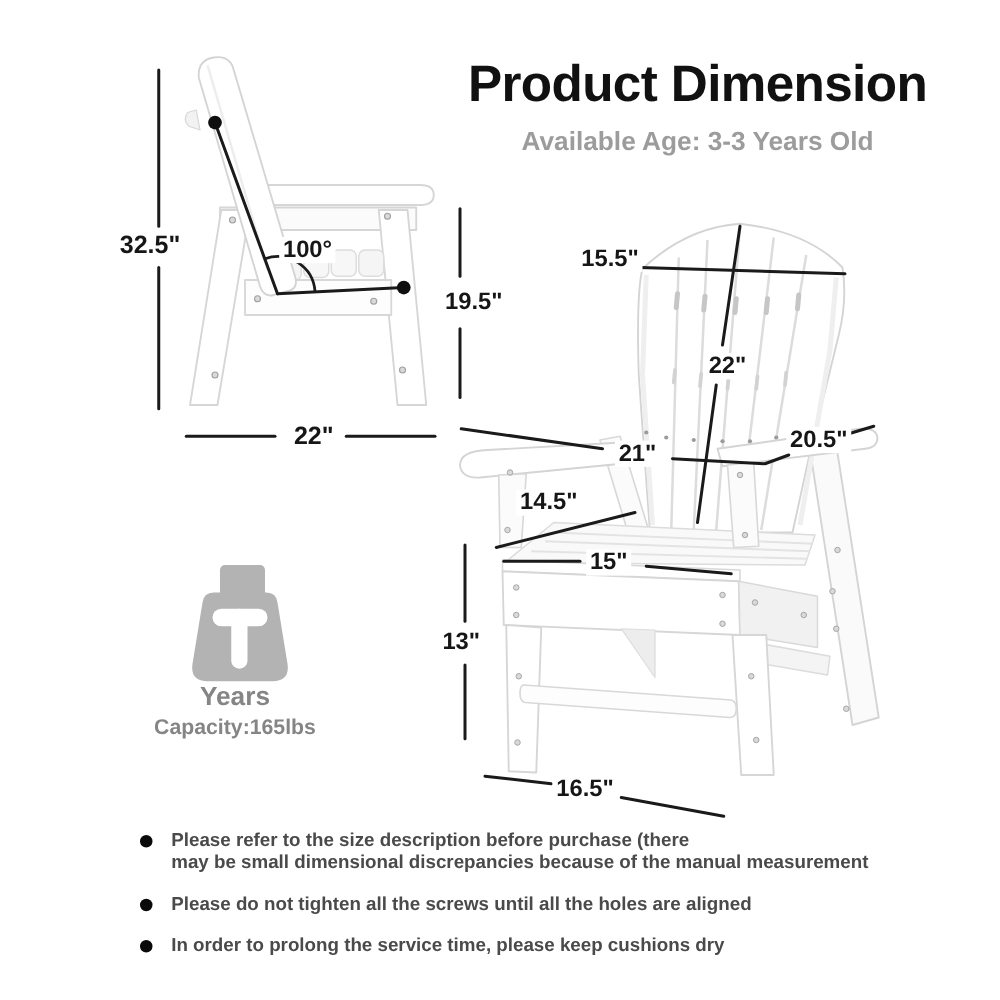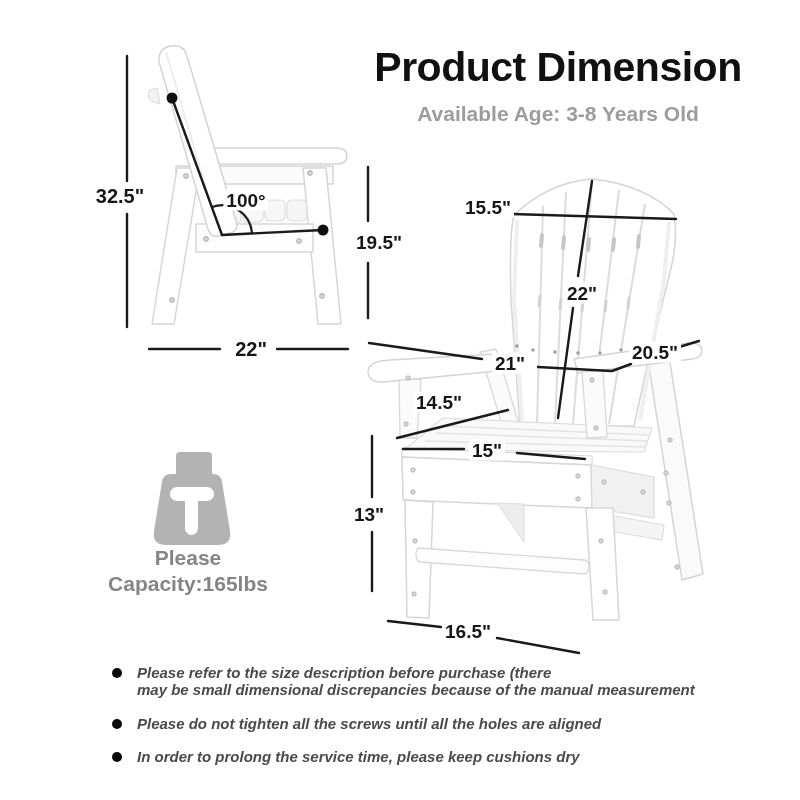--- a/index.html
+++ b/index.html
@@ -22,35 +22,34 @@
     background:#ffffff;padding:1px 3px;white-space:nowrap;
   }
   .dim.big{font-size:20px;}
   .weight-icon-box{position:absolute;left:140px;top:445px;width:100px;height:105px;}
   .weight-line1{
     position:absolute;left:68px;top:546px;width:240px;text-align:center;
     font-size:21px;font-weight:700;color:#858585;
   }
   .weight-line2{
     position:absolute;left:68px;top:572px;width:240px;text-align:center;
-    font-size:21px;font-weight:700;color:#858585;
+    font-size:17px;font-weight:700;color:#858585;
   }
   .notes{
     position:absolute;left:112px;top:664px;width:600px;
     list-style:none;margin:0;padding:0;
   }
   .note-item{display:flex;gap:15px;margin-bottom:16px;}
   .note-bullet{
     flex:0 0 auto;width:10px;height:10px;border-radius:50%;
     background:#0a0a0a;margin-top:4px;
   }
   .note-text{
     font-size:15px;font-weight:700;color:#4a4a4a;line-height:1.16;
     white-space:pre-line;
-    font-style:italic;
   }
 </style>
 </head>
 <body>
 
 <div class="canvas">
 
   <svg class="art" width="800" height="800" viewBox="0 0 800 800">
 
     <g stroke-linejoin="round">
@@ -214,21 +213,21 @@
       <path d="M388,621 L441,627"></path>
         <path d="M497,638 L579,653"></path>
     </g>
     <g fill="#0f0f0f">
       <circle cx="172" cy="98" r="5.5"></circle>
         <circle cx="323" cy="230" r="5.5"></circle>
     </g>
   </svg>
 
   <div class="page-title">Product Dimension</div>
-  <div class="page-subtitle">Available Age: 3-8 Years Old</div>
+  <div class="page-subtitle">Available Age: 3-3 Years Old</div>
 
   <div class="dim big" style="left:120px;top:196px;">32.5"</div>
   <div class="dim" style="left:246px;top:200px;">100°</div>
   <div class="dim big" style="left:251px;top:349px;">22"</div>
 
   <div class="dim" style="left:488px;top:207px;">15.5"</div>
   <div class="dim" style="left:379px;top:242px;">19.5"</div>
   <div class="dim" style="left:582px;top:293px;">22"</div>
   <div class="dim" style="left:510px;top:363px;">21"</div>
   <div class="dim" style="left:655px;top:352px;">20.5"</div>
@@ -242,21 +241,21 @@
       <g fill="#b3b3b3">
         <path d="M180,452 h28 a4,4 0 0 1 4,4 v19 h-36 v-19 a4,4 0 0 1 4,-4 Z"></path>
         <path d="M171,474 L213,474 Q221,474 222,482 L230,531 Q232,545 218,545 L166,545 Q152,545 154,531 L162,482 Q163,474 171,474 Z"></path>
       </g>
       <g fill="#ffffff">
         <rect x="170" y="487" width="44" height="14" rx="7"></rect>
         <rect x="185" y="487" width="13" height="48" rx="6.5"></rect>
       </g>
     </svg>
   </div>
-  <div class="weight-line1">Please</div>
+  <div class="weight-line1">Years</div>
   <div class="weight-line2">Capacity:165lbs</div>
 
   <ul class="notes">
     <li class="note-item">
       <span class="note-bullet"></span>
       <span class="note-text">Please refer to the size description before purchase (there
 may be small dimensional discrepancies because of the manual measurement</span>
     </li>
     <li class="note-item">
       <span class="note-bullet"></span>

